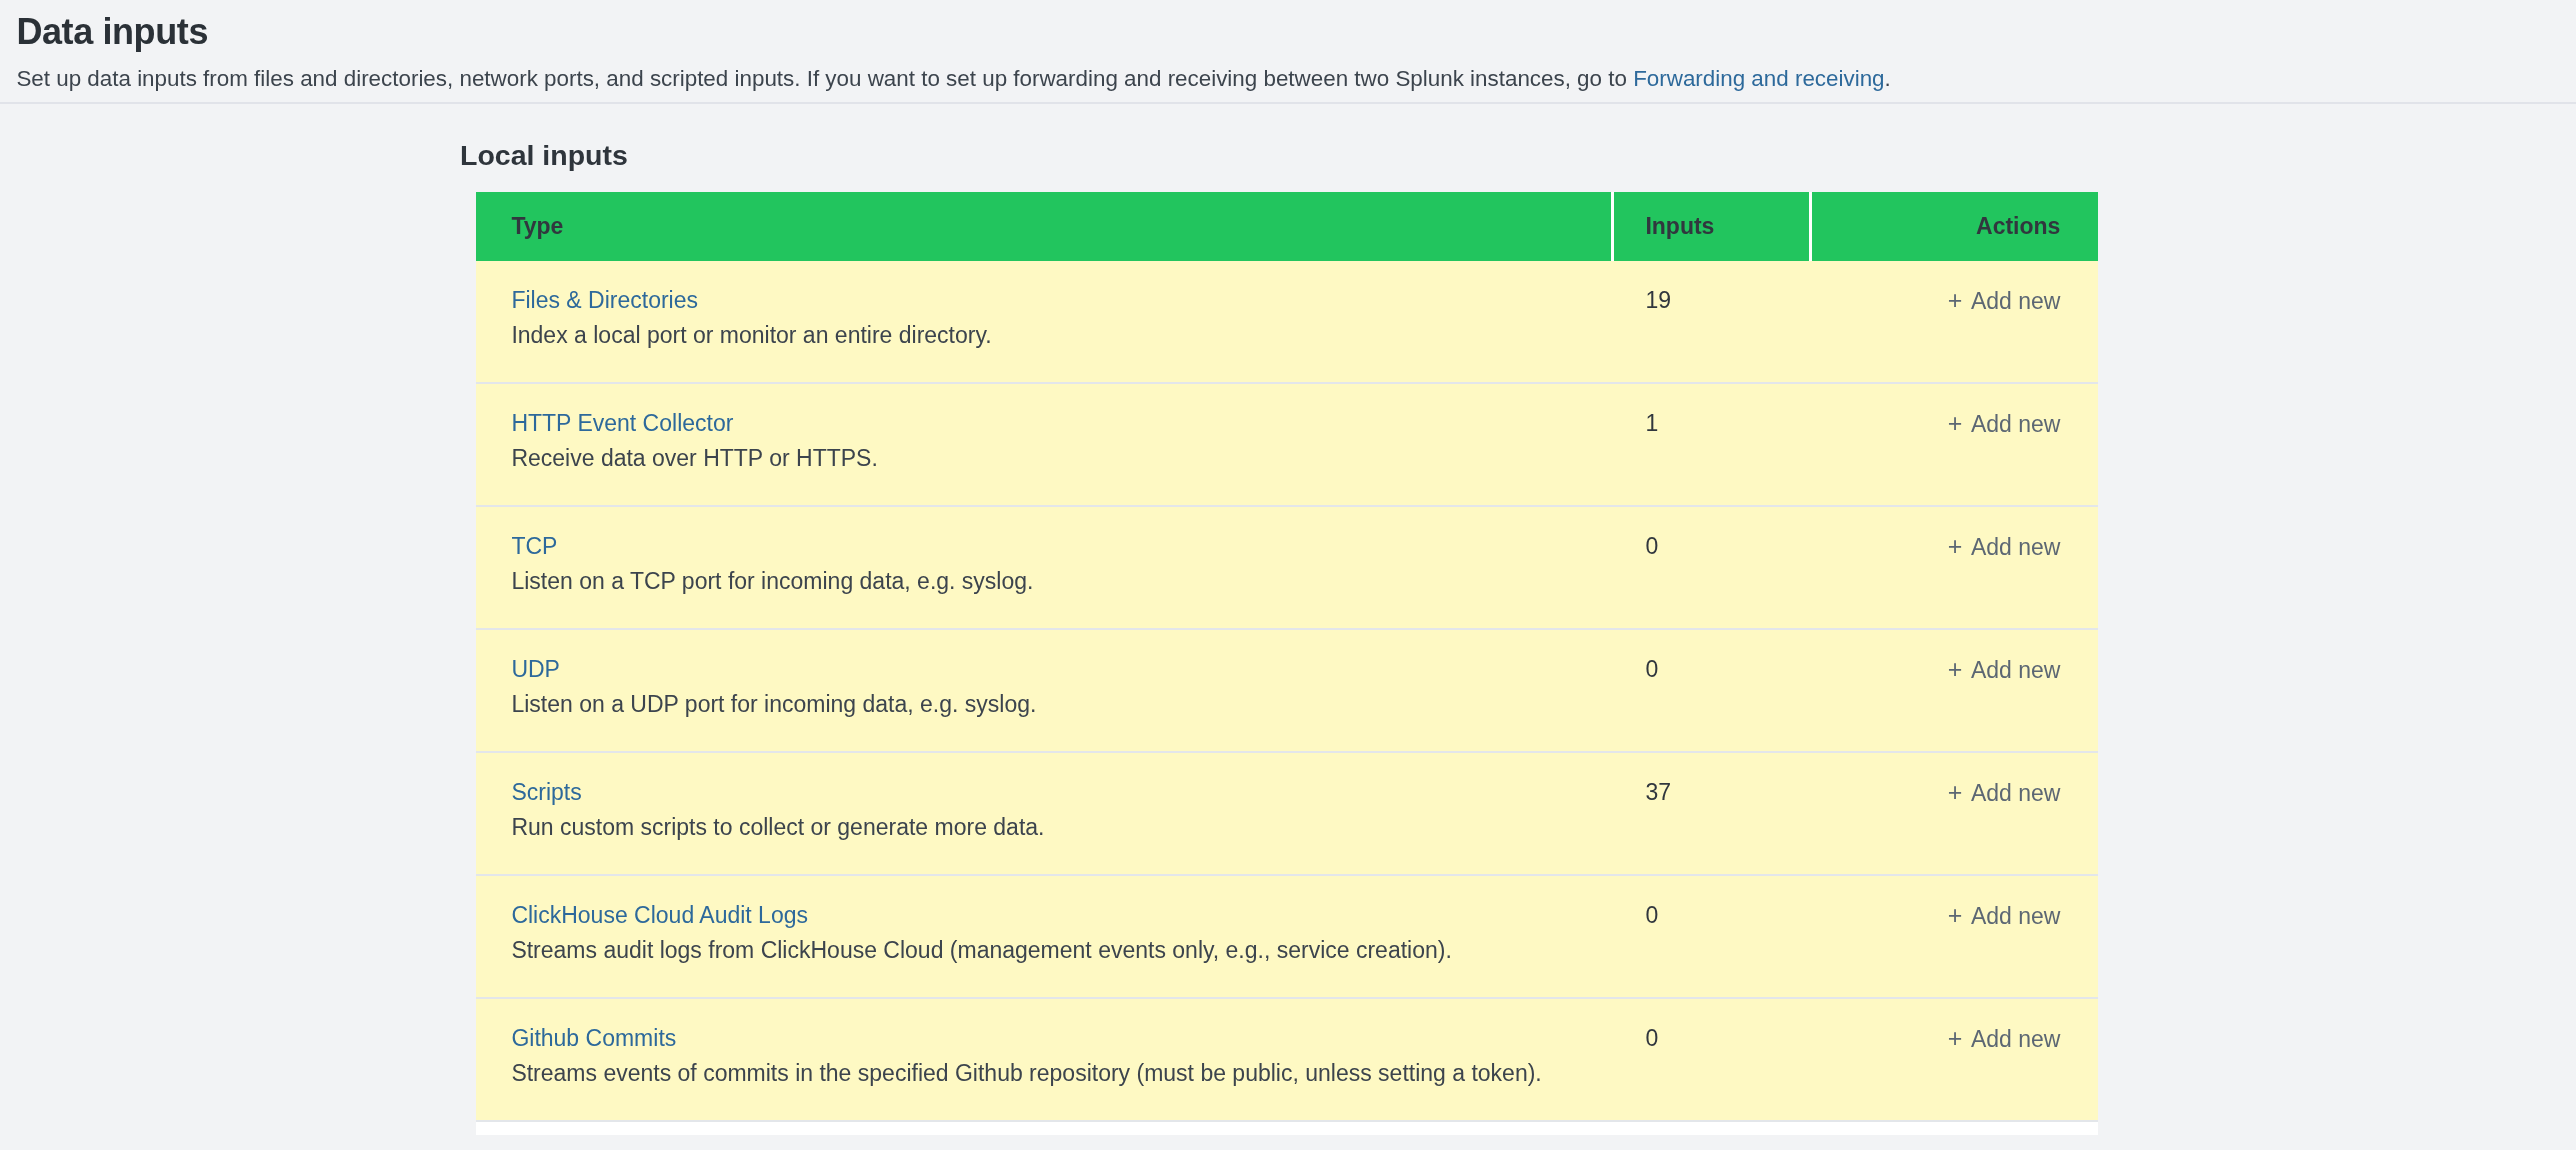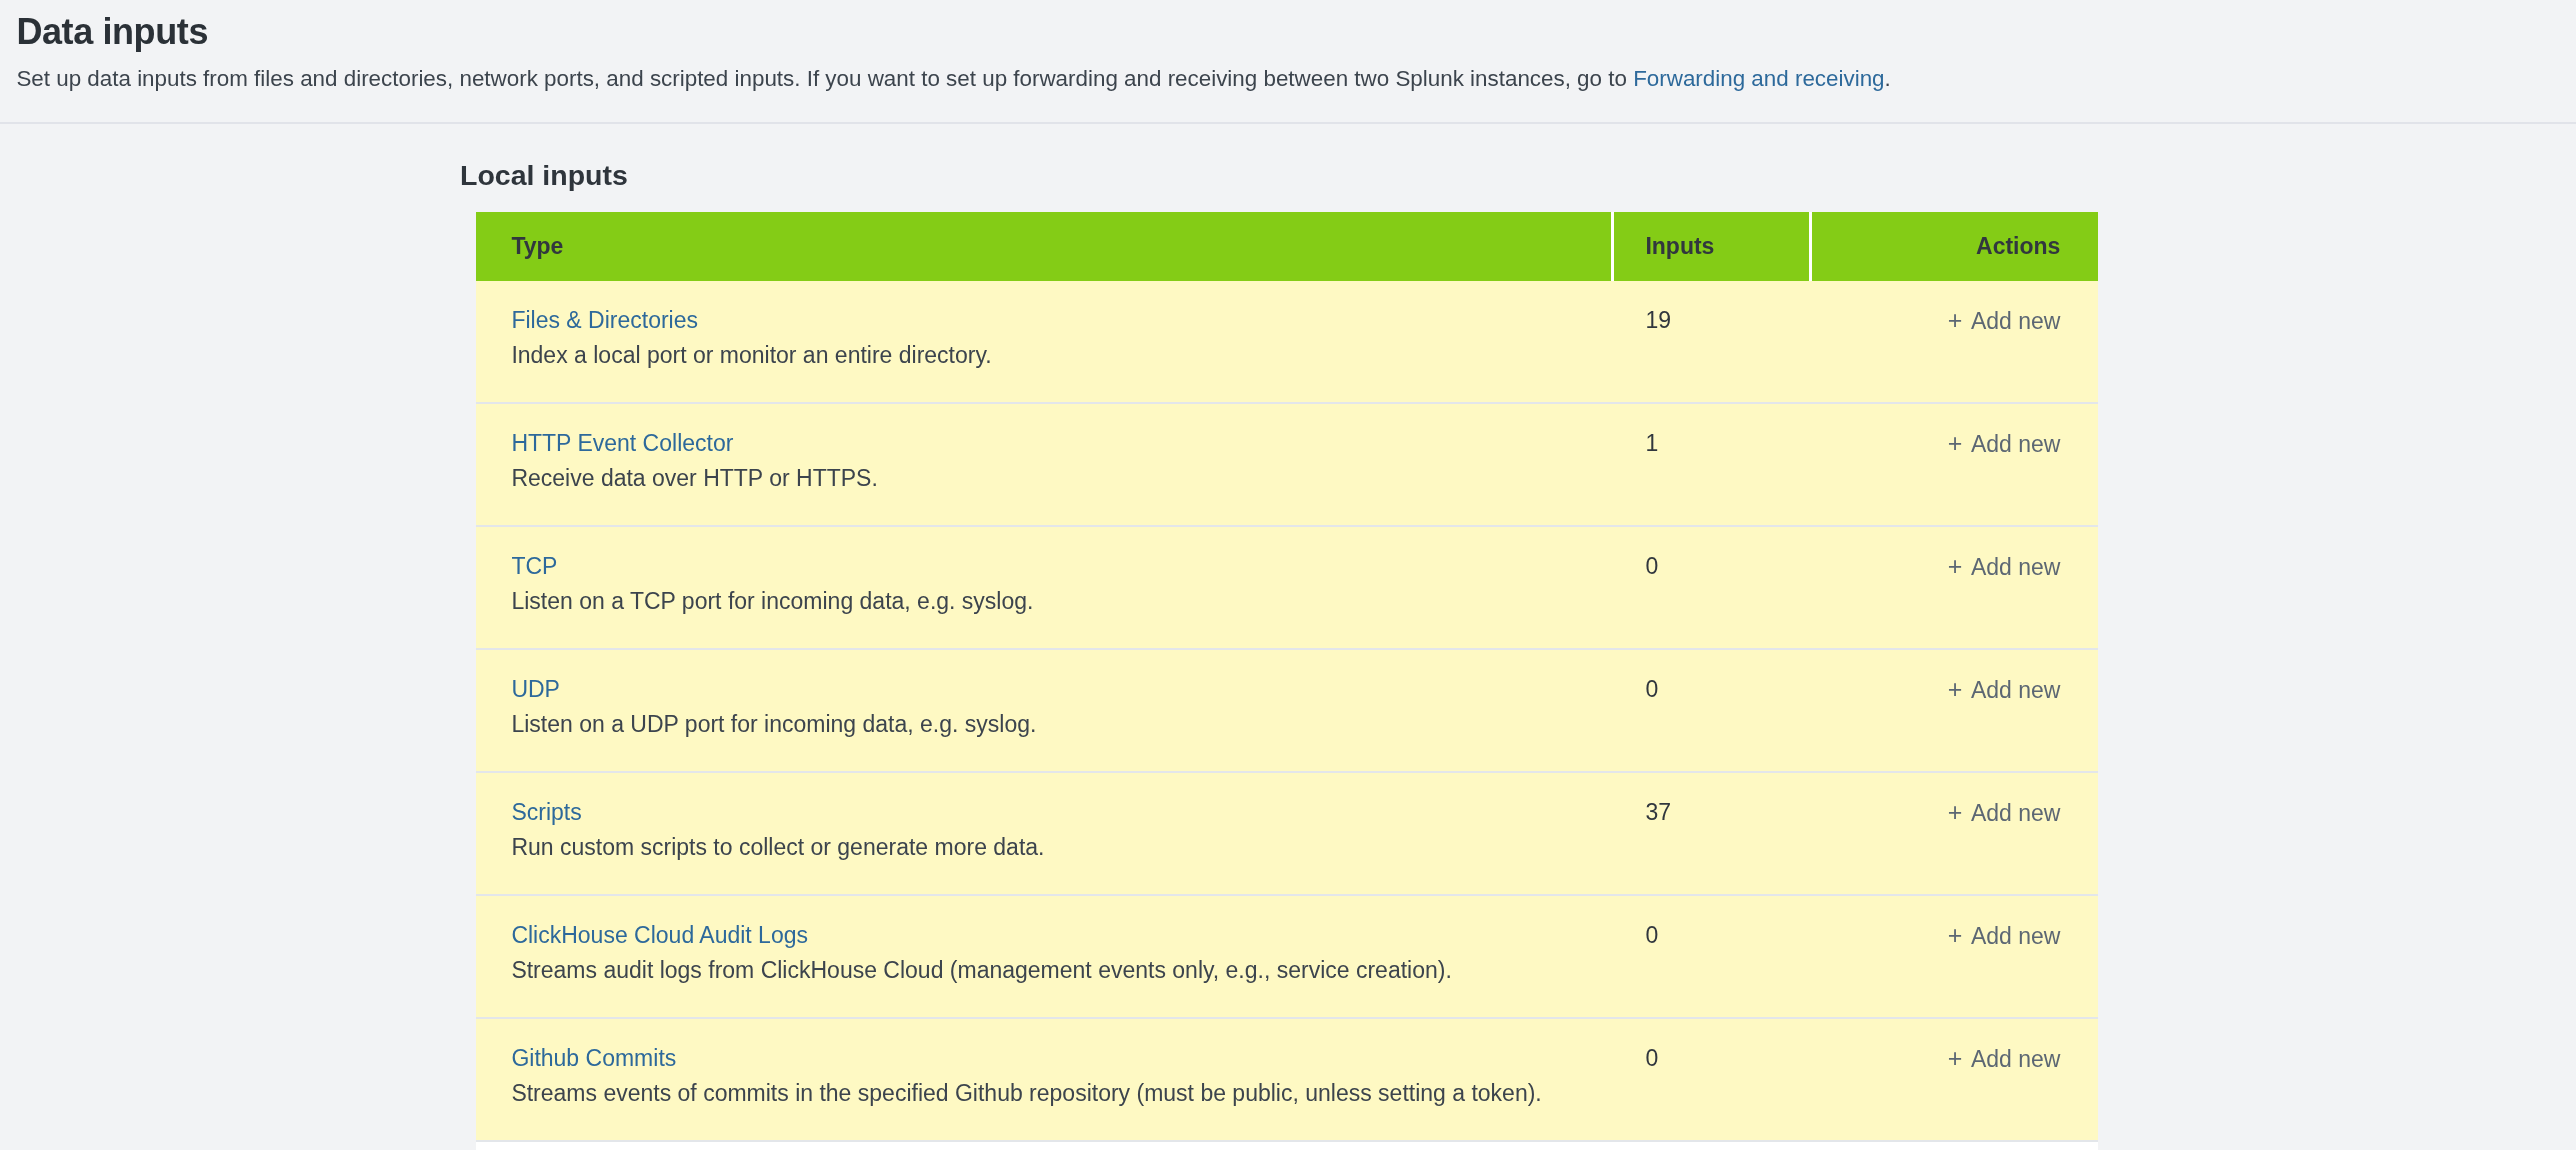--- a/index.html
+++ b/index.html
@@ -4,21 +4,21 @@
 <style>
   * { box-sizing: border-box; margin: 0; padding: 0; }
   html, body {
     width: 2576px; height: 1151px;
     background: #f2f3f5;
     font-family: "Liberation Sans", sans-serif;
     overflow: hidden;
     -webkit-font-smoothing: antialiased;
   }
   .page-header {
-    height: 124px;
+    height: 104px;
     border-bottom: 2.6px solid #e1e3e9;
     padding: 8.6px 21px 0 16.4px;
   }
   .page-title {
     font-size: 36px;
     line-height: 45px;
     font-weight: 700;
     color: #2b3137;
     letter-spacing: -0.4px;
   }
@@ -44,21 +44,21 @@
   }
   .table {
     margin-top: 19px;
     margin-left: 16.4px;
     width: 1622px;
   }
   .thead {
     display: grid;
     grid-template-columns: 1138px 198px 286px;
     height: 69px;
-    background: #84cc16;
+    background: #22c55e;
   }
   .th {
     font-size: 23px;
     font-weight: 700;
     color: #31373e;
     line-height: 69px;
     white-space: nowrap;
     overflow: hidden;
   }
   .th-type   { padding-left: 35px; border-right: 3.5px solid #ffffff; }

